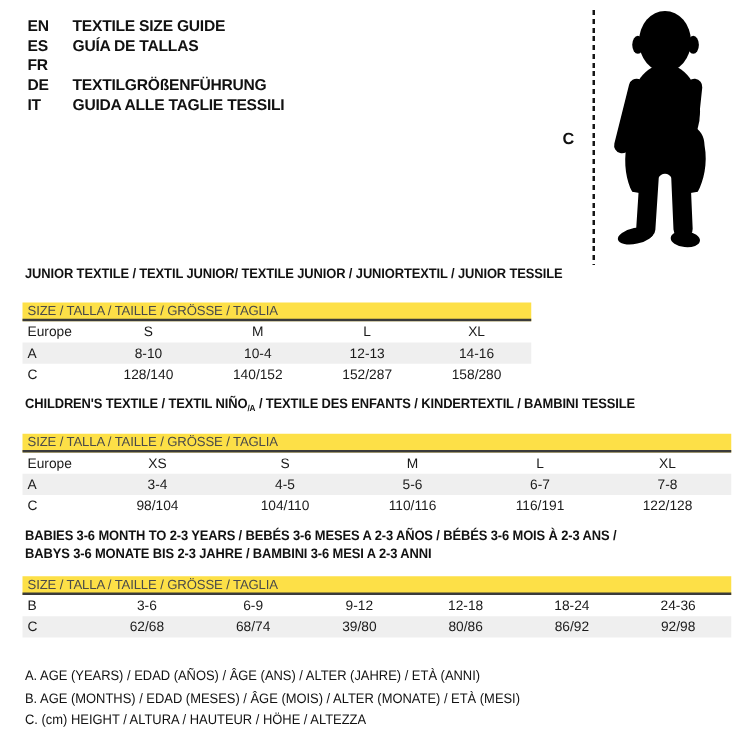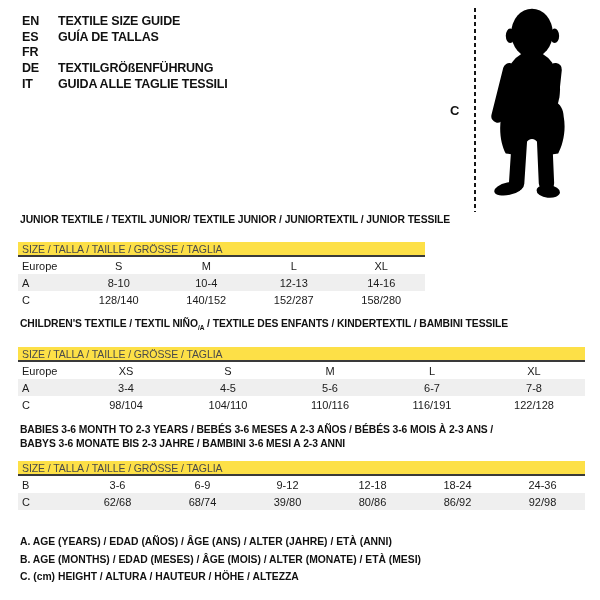--- a/index.html
+++ b/index.html
@@ -38,21 +38,21 @@
     height:13px; background:#fde047; border-bottom:2px solid #3a3a3a;
     display:flex; align-items:center; padding-left:4px;
     font-size:10.5px; color:#4a4a4a; letter-spacing:-0.1px;
   }
   .trow { display:flex; height:17px; align-items:center; font-size:11px; color:#1a1a1a; }
   .trow.alt { background:#efefef; }
   .tlabel { width:53px; padding-left:4px; }
   .tcell { flex:1; text-align:center; }
 
   
-  .footnotes { left:20px; top:533px; font-weight:bold; font-size:11px; }
+  .footnotes { left:20px; top:533px; font-weight:normal; font-size:11px; }
   .foot-line { line-height:17.6px; white-space:nowrap; transform:scaleX(0.94); transform-origin:0 50%; }
 </style>
 </head>
 <body>
 
 <div class="page">
 
   <div class="abs lang-list">
     <div class="lang-row">
       <span class="lang-code">EN</span>

